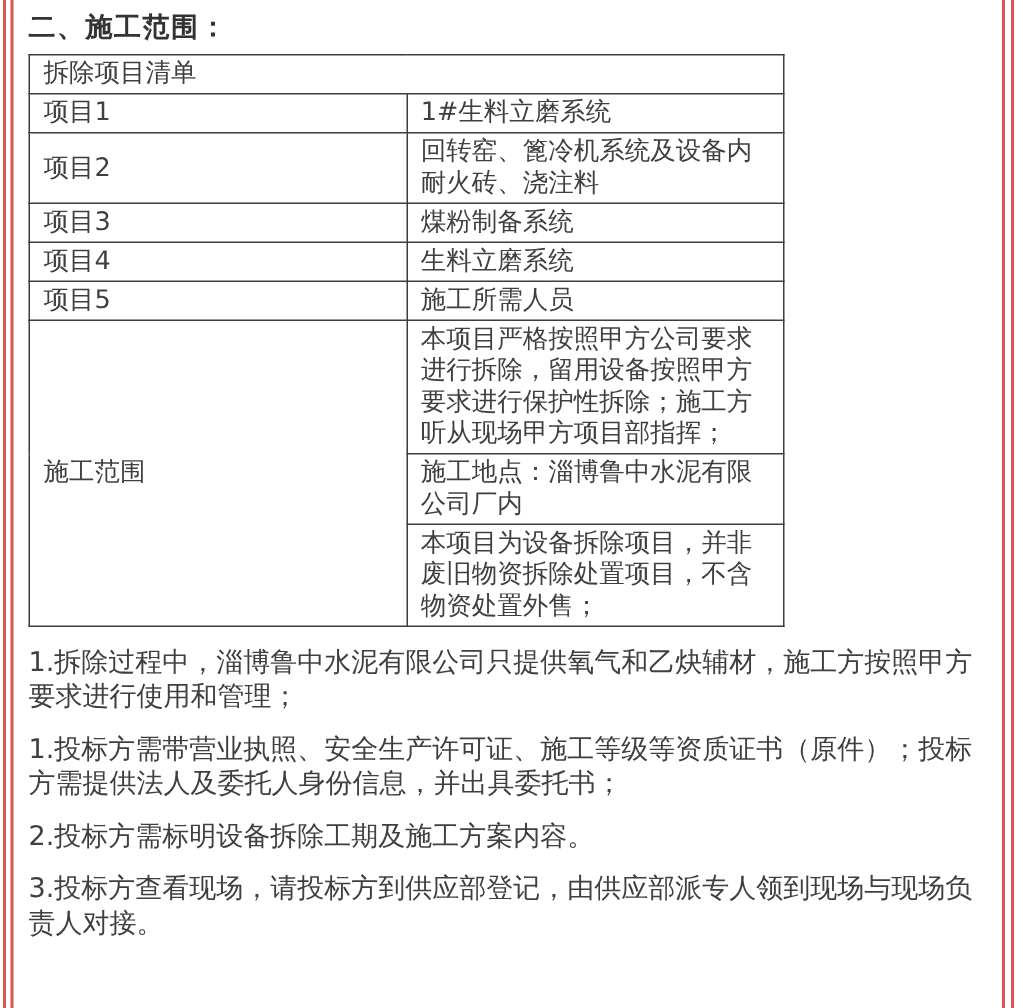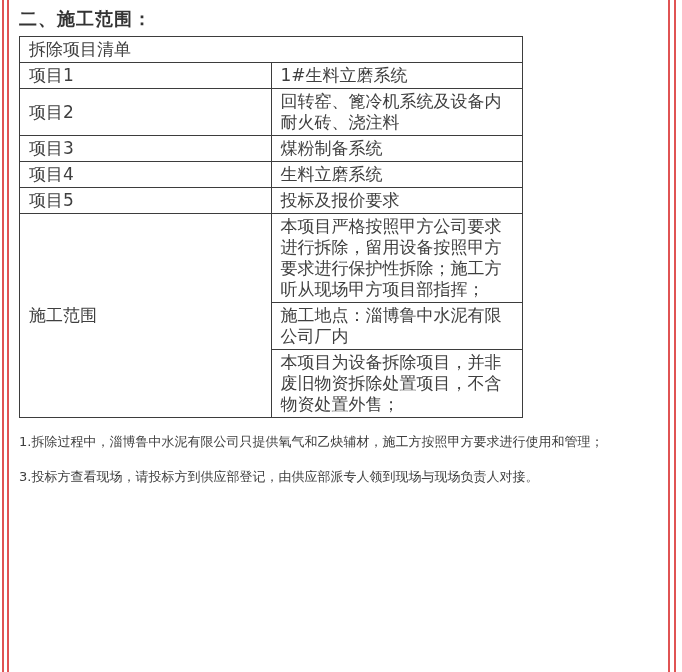--- a/index.html
+++ b/index.html
@@ -52,21 +52,21 @@
     vertical-align: top;
     padding-top: 26px;
   }
   td.remark-text {
     line-height: 24px;
     padding-top: 2px;
     padding-bottom: 2px;
     margin-top: 34px;
   }
   p.item {
-    font-size: 13px;
+    font-size: 18px;
     line-height: 23px;
     margin: 12px 0 5px 0;
     word-break: break-all;
   }
   .sec { margin-bottom: 4px; }
 </style>
 </head>
 <body>
 
 <div class="vline v-left-outer"></div>
@@ -95,38 +95,40 @@
         <tr>
           <td class="col-label">项目3</td>
           <td>煤粉制备系统</td>
         </tr>
         <tr>
           <td class="col-label">项目4</td>
           <td>生料立磨系统</td>
         </tr>
         <tr>
           <td class="col-label">项目5</td>
-          <td>投标及报价要求</td>
+          <td>施工所需人员</td>
         </tr>
         <tr>
           <td rowspan="3" class="col-label remark-label">施工范围</td>
           <td class="remark-text">本项目严格按照甲方公司要求进行拆除，留用设备按照甲方要求进行保护性拆除；施工方听从现场甲方项目部指挥；</td>
         </tr>
         <tr>
           <td class="remark-text">施工地点：淄博鲁中水泥有限公司厂内</td>
         </tr>
         <tr>
           <td class="remark-text">本项目为设备拆除项目，并非废旧物资拆除处置项目，不含物资处置外售；</td>
         </tr>
       </tbody>
     </table>
   </div>
 
   <div class="sec">
     <p class="item">1.拆除过程中，淄博鲁中水泥有限公司只提供氧气和乙炔辅材，施工方按照甲方要求进行使用和管理；</p>
   </div>
 
   <div class="sec">
+    <p class="item">1.投标方需带营业执照、安全生产许可证、施工等级等资质证书（原件）；投标方需提供法人及委托人身份信息，并出具委托书；</p>
+    <p class="item">2.投标方需标明设备拆除工期及施工方案内容。</p>
     <p class="item">3.投标方查看现场，请投标方到供应部登记，由供应部派专人领到现场与现场负责人对接。</p>
 
   </div>
 
 </div>
 
 </body></html>

